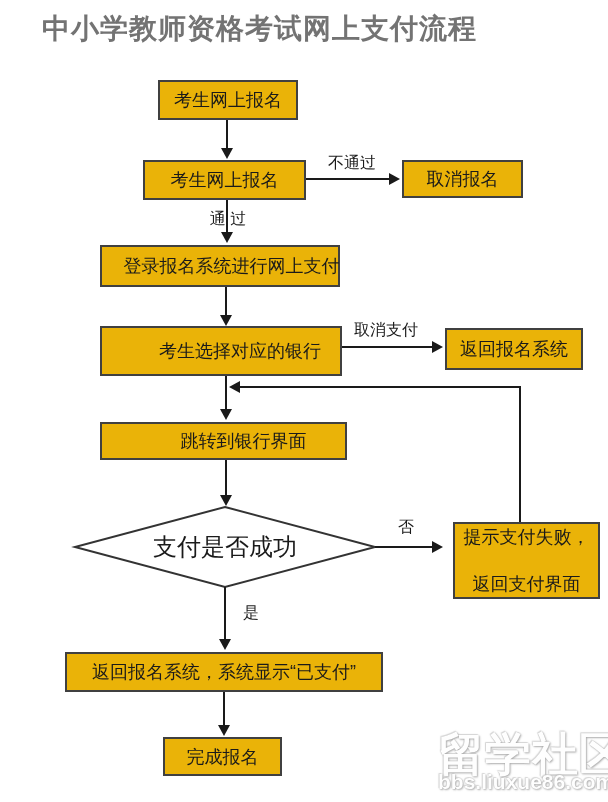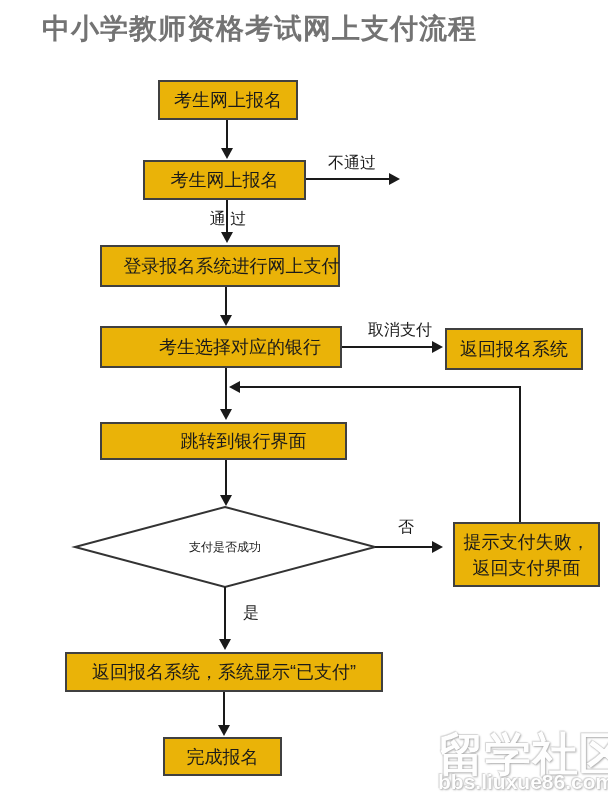--- a/index.html
+++ b/index.html
@@ -28,21 +28,21 @@
     position:absolute;font-size:16px;color:#1a1a1a;white-space:nowrap;
     z-index:3;text-align:center;
   }
   #connector-layer{position:absolute;left:0;top:0;z-index:1;}
   #connector-layer path{stroke:#1a1a1a;stroke-width:2;fill:none;}
   #connector-layer polygon.ah{fill:#1a1a1a;stroke:none;}
   #connector-layer polygon.diamond{fill:#ffffff;stroke:#333333;stroke-width:2;}
   .diamond-label{
     position:absolute;left:75px;top:507px;width:300px;height:80px;
     display:flex;align-items:center;justify-content:center;
-    font-size:12px;z-index:2;white-space:nowrap;
+    font-size:24px;z-index:2;white-space:nowrap;
   }
   .watermark{
     position:absolute;z-index:4;font-weight:bold;
     color:#fefefe;
     text-shadow:1px 1px 2px rgba(150,150,150,0.75), -1px -1px 1px rgba(190,190,190,0.55), 0 0 1px rgba(165,165,165,0.8);
     white-space:nowrap;
   }
   .wm-name{left:438px;top:724px;font-size:46px;letter-spacing:1px;}
   .wm-site{left:438px;top:770px;font-size:21px;}
 </style>
@@ -98,45 +98,46 @@
     <g>
       <path d="M224 692 V725"></path>
         <polygon class="ah" points="218,725 230,725 224,736"></polygon>
     </g>
   </svg>
 
   <div class="box" style="left:158px;top:80px;width:140px;height:40px;">考生网上报名</div>
 
   <div class="box" style="left:143px;top:160px;width:163px;height:40px;">考生网上报名</div>
 
+  <div class="box" style="left:402px;top:160px;width:121px;height:38px;">取消报名</div>
 
   <div class="box" style="left:100px;top:245px;width:240px;height:42px;padding-left:23px;">登录报名系统进行网上支付</div>
 
-  <div class="box" style="left:100px;top:326px;width:242px;height:42px;padding-left:38px;">考生选择对应的银行</div>
+  <div class="box" style="left:100px;top:326px;width:242px;height:50px;padding-left:38px;">考生选择对应的银行</div>
 
   <div class="box" style="left:445px;top:328px;width:138px;height:42px;">返回报名系统</div>
 
   <div class="box" style="left:100px;top:422px;width:247px;height:38px;padding-left:40px;">跳转到银行界面</div>
 
   <div class="diamond-label">支付是否成功</div>
 
-  <div class="box multiline" style="left:453px;top:522px;width:147px;height:65px;">
+  <div class="box multiline" style="left:453px;top:522px;width:147px;height:77px;justify-content:space-between;">
     <span>提示支付失败，</span>
     <span>返回支付界面</span>
   </div>
 
   <div class="box" style="left:65px;top:652px;width:318px;height:40px;">返回报名系统，系统显示“已支付”</div>
 
   <div class="box" style="left:163px;top:737px;width:119px;height:39px;">完成报名</div>
 
   <div class="lbl" style="left:320px;top:153px;width:64px;">不通过</div>
 
   <div class="lbl" style="left:199px;top:209px;width:58px;">通 过</div>
 
-  <div class="lbl" style="left:361px;top:320px;width:78px;">取消支付</div>
+  <div class="lbl" style="left:347px;top:320px;width:78px;">取消支付</div>
 
   <div class="lbl" style="left:395px;top:517px;width:22px;">否</div>
 
   <div class="lbl" style="left:240px;top:603px;width:22px;">是</div>
 
   <div class="watermark wm-name">留学社区</div>
   <div class="watermark wm-site">bbs.liuxue86.com</div>
 
 </div>
 

